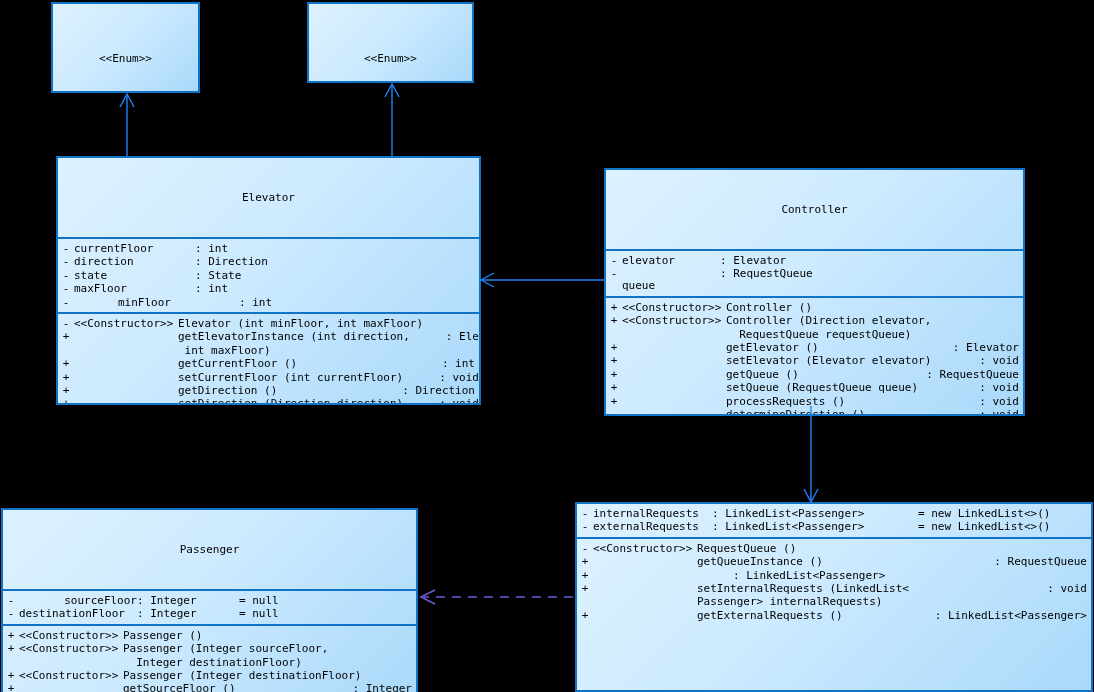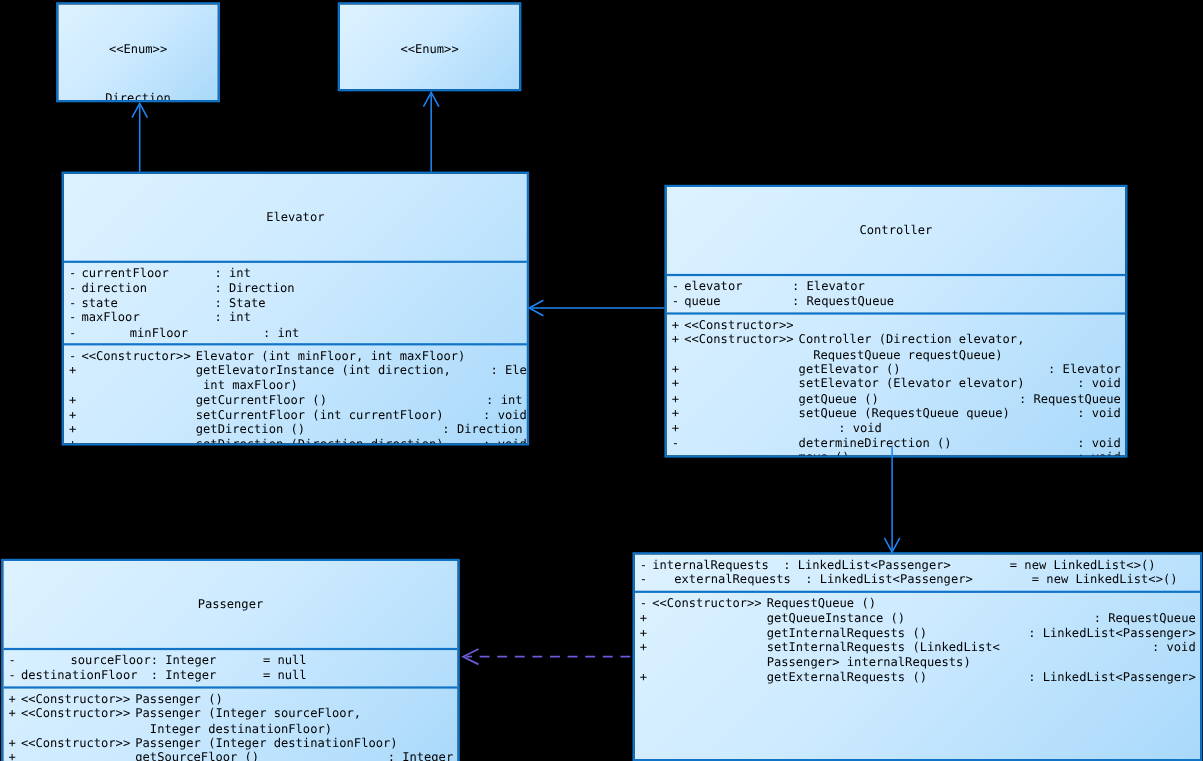--- a/index.html
+++ b/index.html
@@ -16,21 +16,21 @@
   }
   .uml-title{
     text-align:center;
     color:#000;
     font-size:11px;
     line-height:15px;
     padding:2px 0 2px 0;
     border-bottom:2px solid #1073c6;
     white-space:pre;
   }
-  .uml-title.stereo{padding-top:3px;}
+  .uml-title.stereo{padding-top:17px;}
   .uml-title .line{display:block;}
   .uml-section{
     border-bottom:2px solid #1073c6;
     padding:3px 0 3px 0;
   }
   .uml-section.last{border-bottom:none;}
   .row{
     display:flex;
     font-size:11px;
     line-height:13.4px;
@@ -109,33 +109,33 @@
     <span class="line">Controller</span>
   </div>
   <div class="uml-section">
     <div class="row">
       <span class="vis">-</span>
       <span style="flex:0 0 62px;">elevator</span>
       <span class="ty">: Elevator</span>
     </div>
     <div class="row">
       <span class="vis">-</span>
-      <span style="flex:0 0 62px;">queue</span>
+      <span style="flex:0 0 62px;margin-top:12px;">queue</span>
       <span class="ty">: RequestQueue</span>
     </div>
   </div>
   <div class="uml-section last">
-    <div class="row"><span class="vis">+</span><span style="flex:0 0 104px;">&lt;&lt;Constructor&gt;&gt;</span><span class="ty"></span></div>
+    <div class="row"><span class="vis">+</span><span style="flex:0 0 104px;">&lt;&lt;Constructor&gt;&gt;</span><span class="nm">Controller ()</span><span class="ty"></span></div>
     <div class="row"><span class="vis">+</span><span style="flex:0 0 104px;">&lt;&lt;Constructor&gt;&gt;</span><span class="nm">Controller (Direction elevator,</span><span class="ty"></span></div>
     <div class="row"><span class="vis"></span><span style="flex:0 0 104px;"></span><span class="nm">  RequestQueue requestQueue)</span><span class="ty"></span></div>
     <div class="row"><span class="vis">+</span><span style="flex:0 0 104px;"></span><span class="nm">getElevator ()</span><span class="ty">: Elevator</span></div>
     <div class="row"><span class="vis">+</span><span style="flex:0 0 104px;"></span><span class="nm">setElevator (Elevator elevator)</span><span class="ty">: void</span></div>
     <div class="row"><span class="vis">+</span><span style="flex:0 0 104px;"></span><span class="nm">getQueue ()</span><span class="ty">: RequestQueue</span></div>
     <div class="row"><span class="vis">+</span><span style="flex:0 0 104px;"></span><span class="nm">setQueue (RequestQueue queue)</span><span class="ty">: void</span></div>
-    <div class="row"><span class="vis">+</span><span style="flex:0 0 104px;"></span><span class="ty">: void</span></div>
+    <div class="row"><span class="vis">+</span><span style="flex:0 0 104px;"></span><span class="nm">processRequests ()</span><span class="ty">: void</span></div>
     <div class="row"><span class="vis">-</span><span style="flex:0 0 104px;"></span><span class="nm">determineDirection ()</span><span class="ty">: void</span></div>
     <div class="row"><span class="vis">-</span><span style="flex:0 0 104px;"></span><span class="nm">move ()</span><span class="ty">: void</span></div>
 
   </div>
 </div>
 
 <div class="uml-box" style="left:1px;top:508px;width:417px;height:192px;">
   <div class="uml-title">
     <span class="line">Passenger</span>
   </div>
@@ -166,29 +166,29 @@
 <div class="uml-box" style="left:575px;top:502px;width:518px;height:190px;">
   <div class="uml-section">
     <div class="row">
       <span class="vis">-</span>
       <span style="flex:0 0 119px;">internalRequests</span>
       <span style="flex:0 0 170px;">: LinkedList&lt;Passenger&gt;</span>
       <span class="ty">= new LinkedList&lt;&gt;()</span>
     </div>
     <div class="row">
       <span class="vis">-</span>
-      <span style="flex:0 0 119px;margin-left:20px;">externalRequests</span>
+      <span style="flex:0 0 119px;">externalRequests</span>
       <span style="flex:0 0 170px;">: LinkedList&lt;Passenger&gt;</span>
       <span class="ty">= new LinkedList&lt;&gt;()</span>
     </div>
   </div>
   <div class="uml-section last">
     <div class="row"><span class="vis">-</span><span style="flex:0 0 104px;">&lt;&lt;Constructor&gt;&gt;</span><span class="nm">RequestQueue ()</span><span class="ty"></span></div>
     <div class="row"><span class="vis">+</span><span style="flex:0 0 104px;"></span><span class="nm">getQueueInstance ()</span><span class="ty">: RequestQueue</span></div>
-    <div class="row"><span class="vis">+</span><span style="flex:0 0 104px;"></span><span class="nm">getInternalRequests ()</span><span class="ty">: LinkedList&lt;Passenger&gt;</span></div>
+    <div class="row"><span class="vis">+</span><span style="flex:0 0 104px;"></span><span class="ty">: LinkedList&lt;Passenger&gt;</span></div>
     <div class="row"><span class="vis">+</span><span style="flex:0 0 104px;"></span><span class="nm">setInternalRequests (LinkedList&lt;</span><span class="ty">: void</span></div>
     <div class="row"><span class="vis"></span><span style="flex:0 0 104px;"></span><span class="nm">Passenger&gt; internalRequests)</span><span class="ty"></span></div>
     <div class="row"><span class="vis">+</span><span style="flex:0 0 104px;"></span><span class="nm">getExternalRequests ()</span><span class="ty">: LinkedList&lt;Passenger&gt;</span></div>
 
   </div>
 </div>
 
 <svg class="arrow" style="left:0;top:0;width:1094px;height:692px;" viewBox="0 0 1094 692">
 
   <line x1="127" y1="156" x2="127" y2="96" stroke="#1f84f5" stroke-width="1.4"></line>

